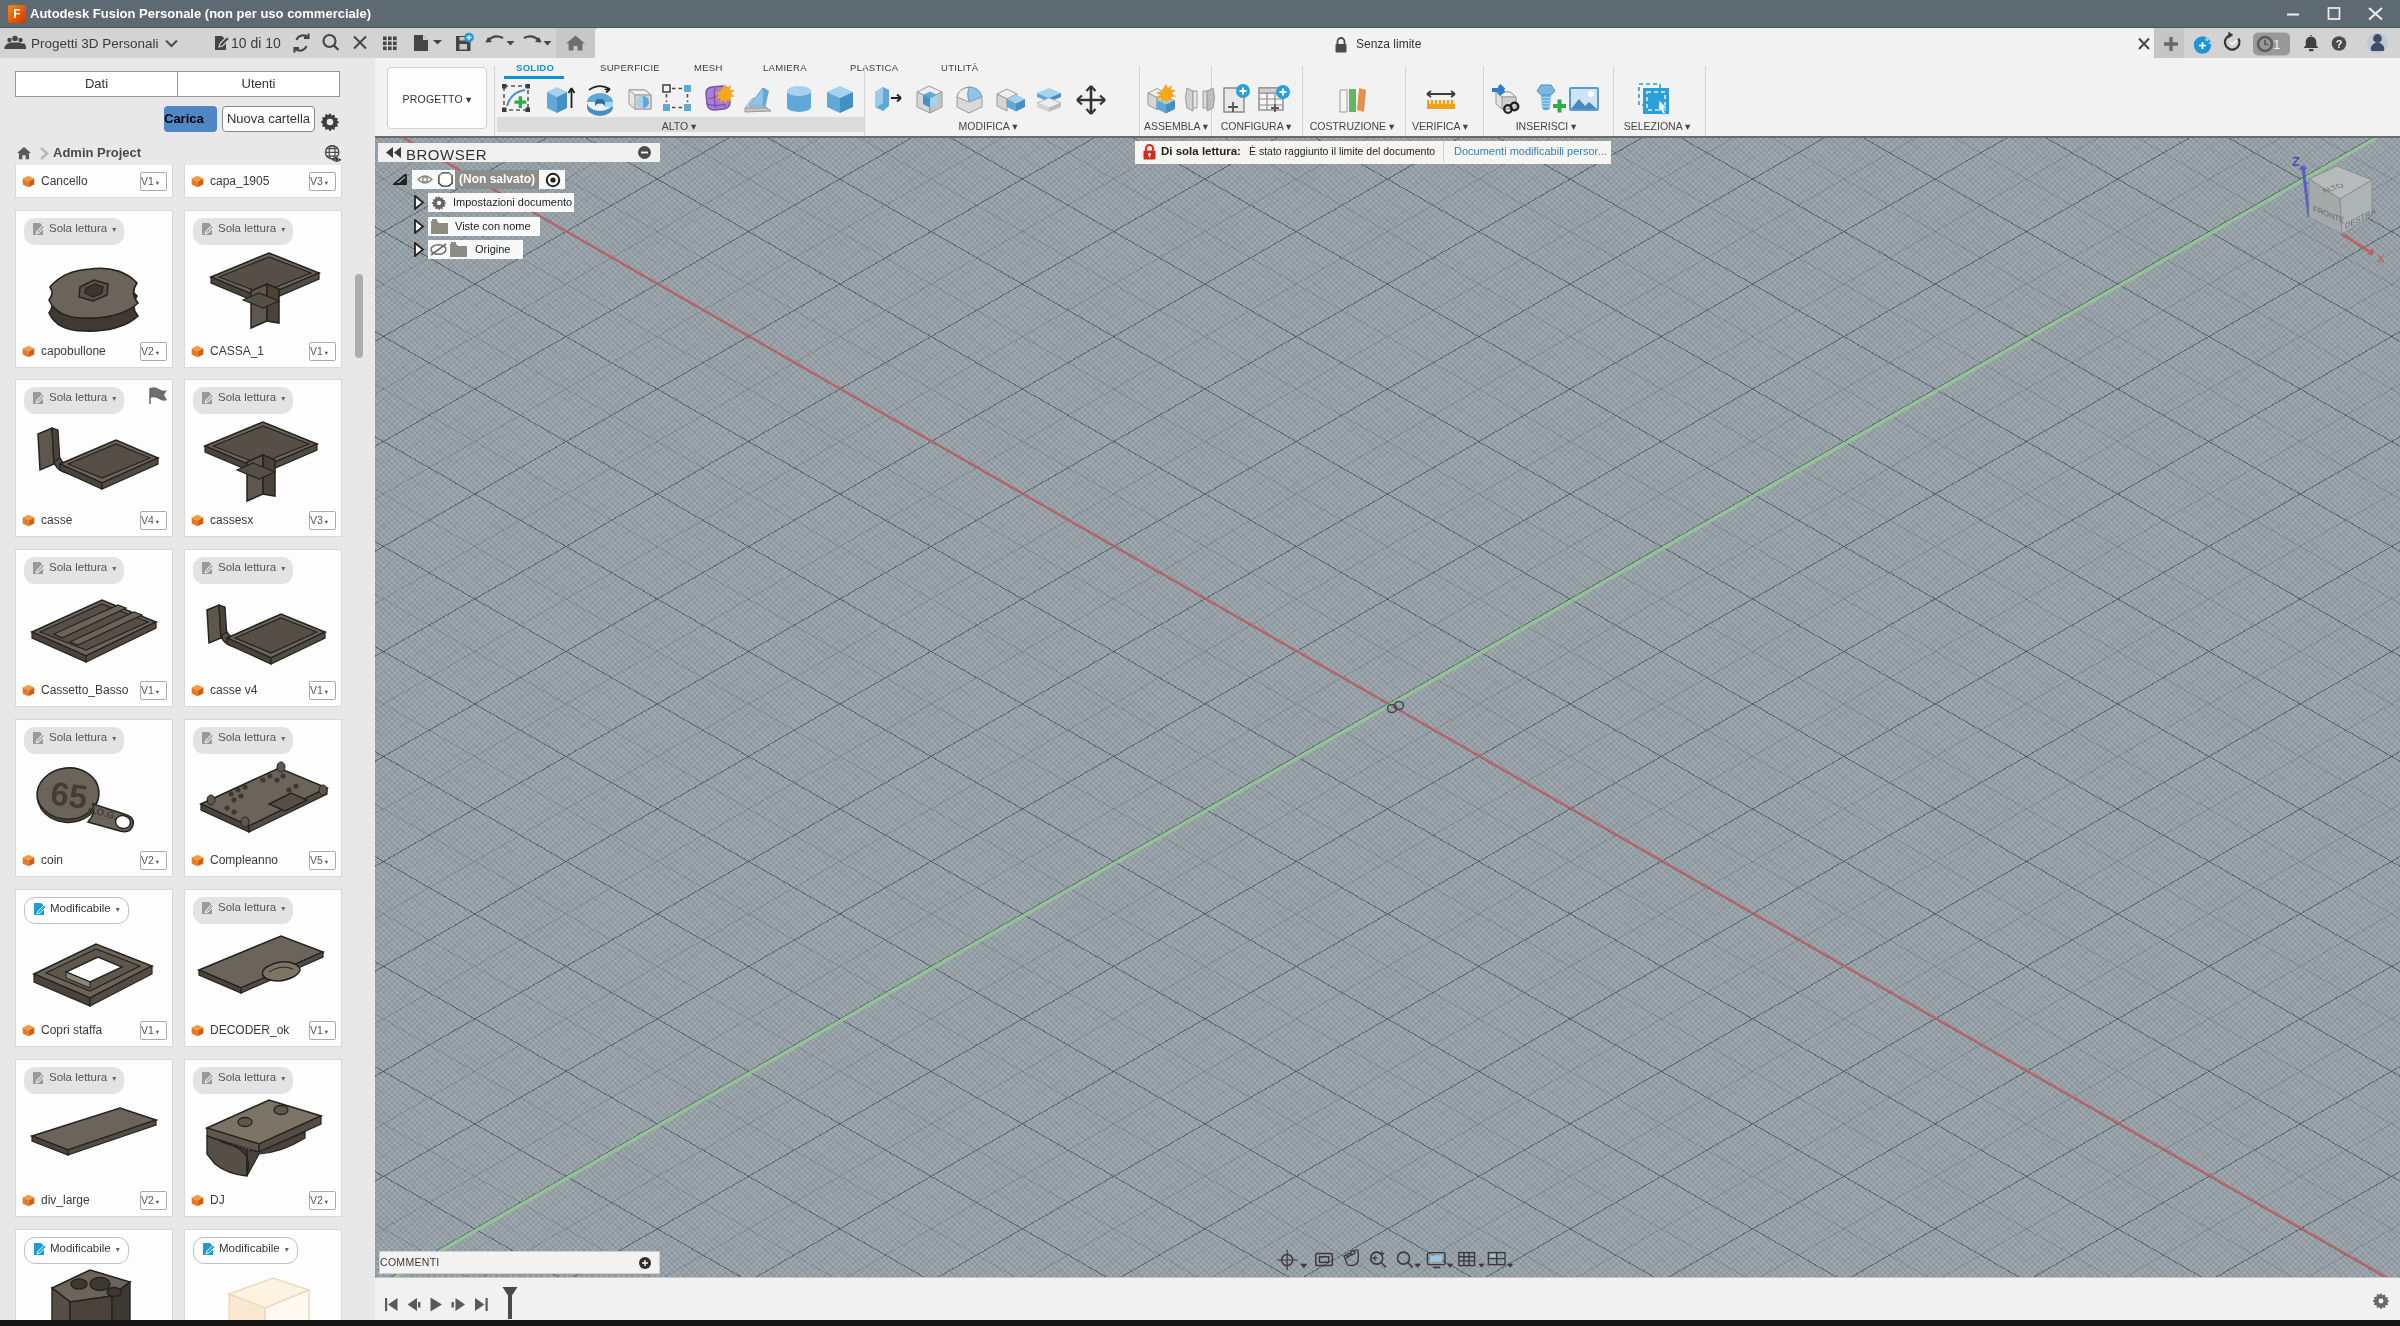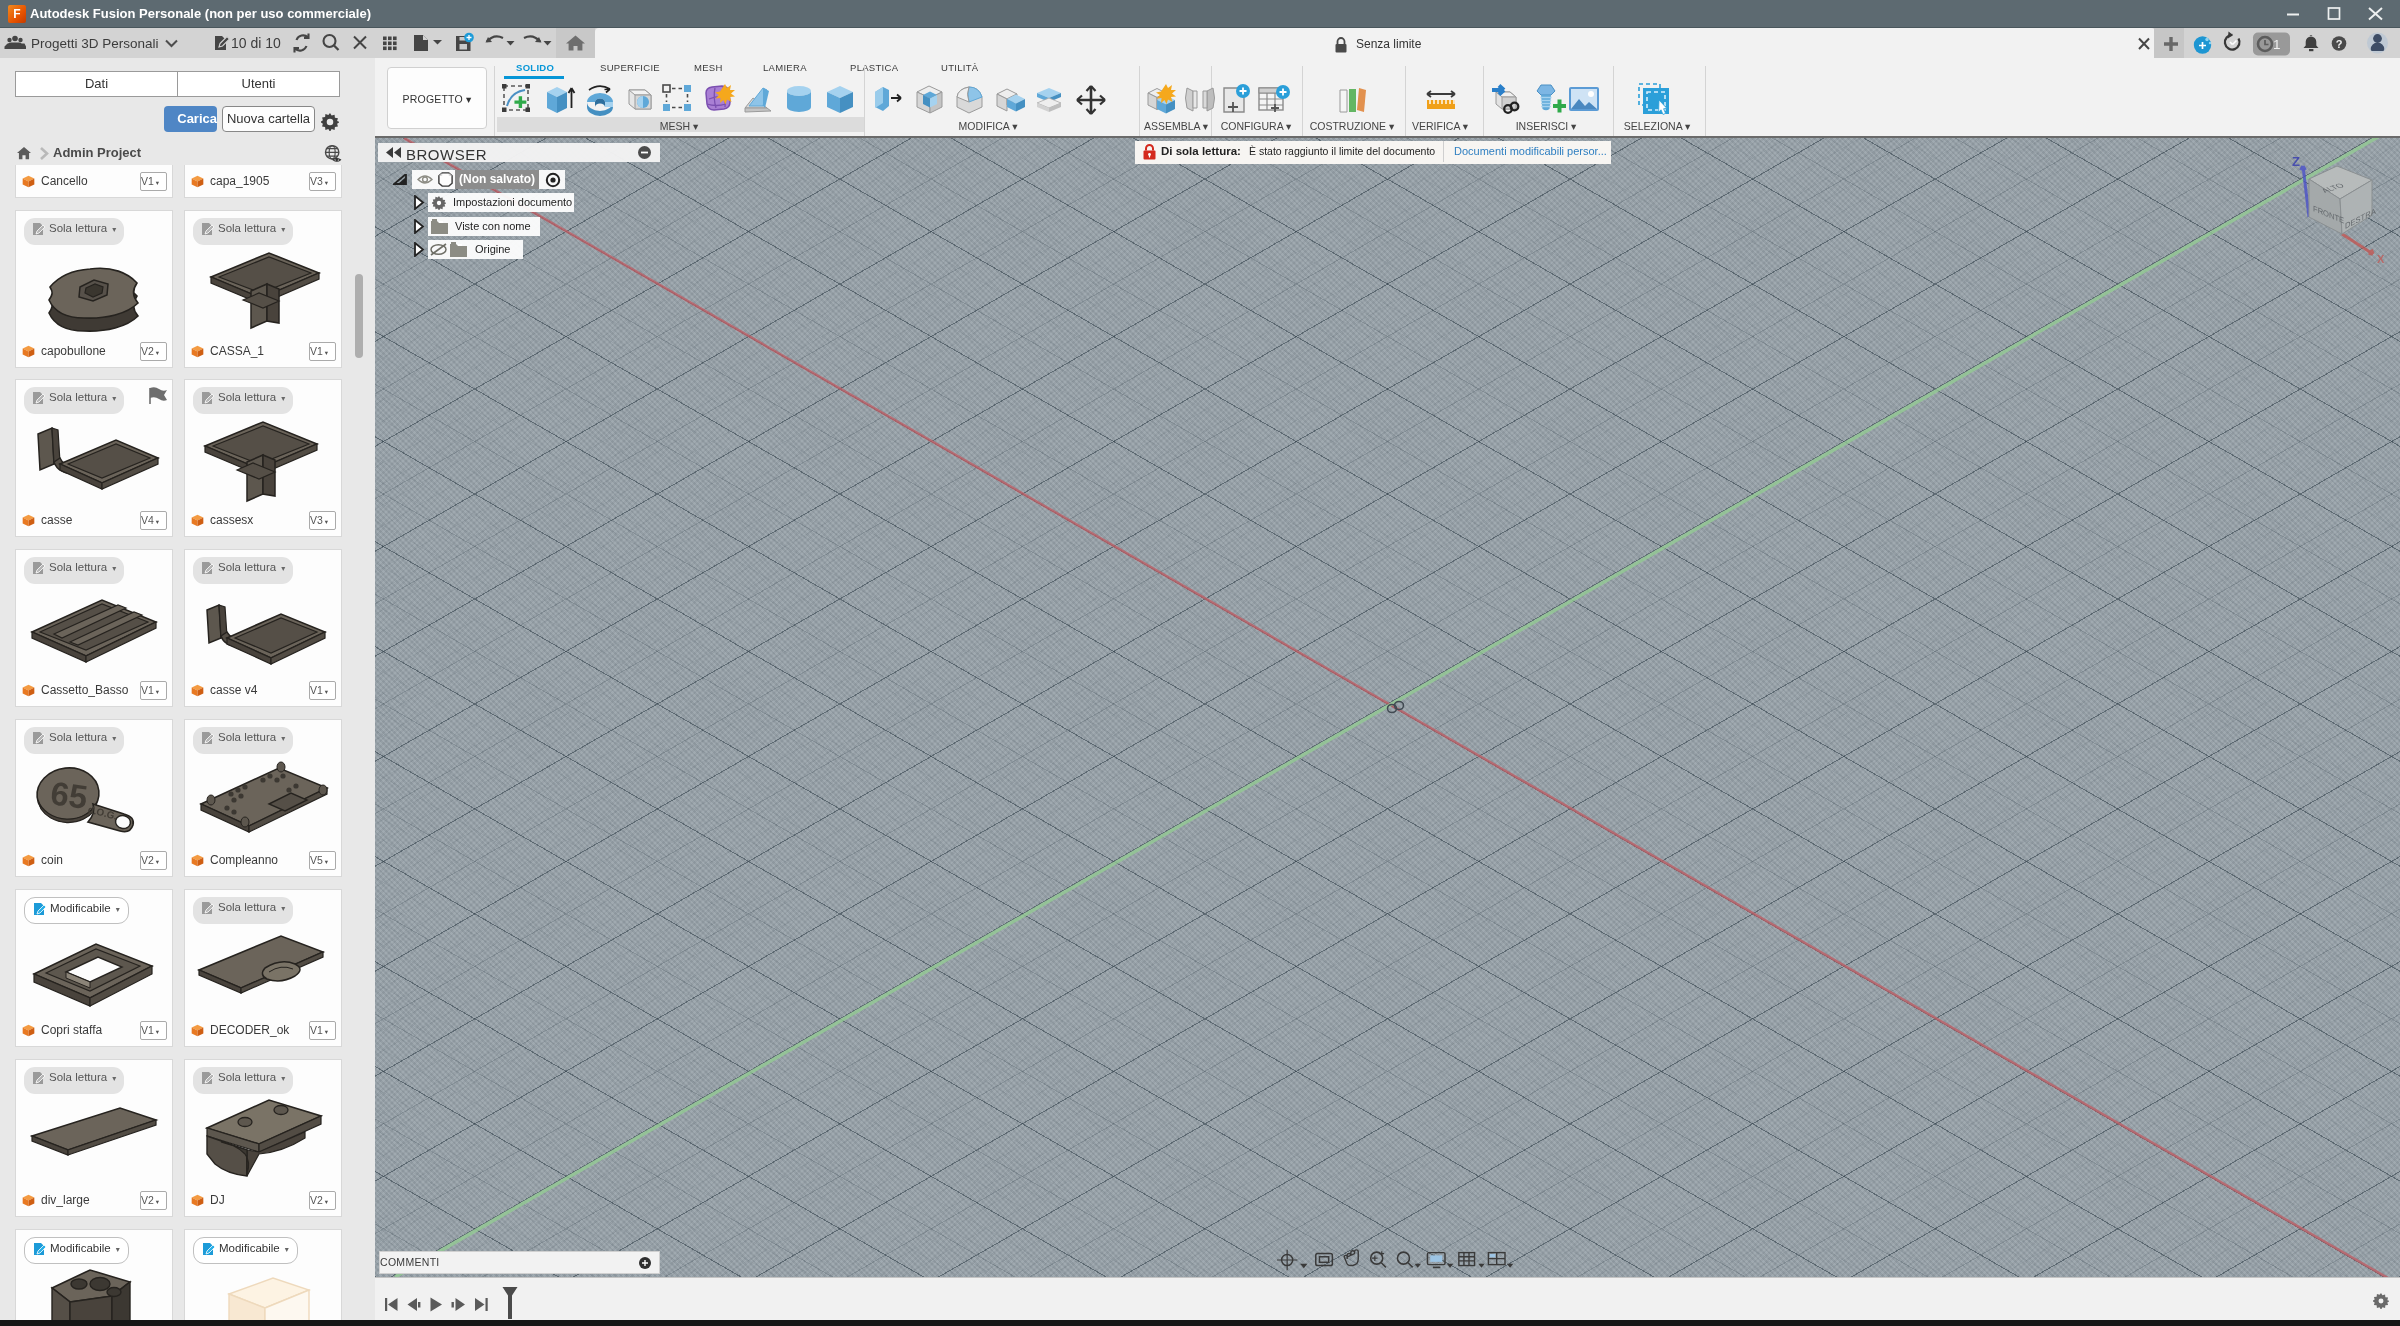--- a/index.html
+++ b/index.html
@@ -16,21 +16,21 @@
 #progetto{left:387px;top:67px;width:100px;height:62px;background:#fdfdfd;border:1px solid #d0d0d0;border-radius:4px;text-align:center;line-height:62px;font-size:10.5px;color:#333;letter-spacing:.2px}
 .rtab{top:62px;font-size:9.5px;color:#3a3a3a;letter-spacing:.3px}
 #solido{color:#0696d7;font-weight:bold}
 #solidoline{left:504px;top:76px;width:60px;height:3px;background:#0696d7}
 #creastrip{left:497px;top:117px;width:367px;height:15px;background:#dcdcdc}
 .glabel{top:120px;font-size:10.5px;color:#444;text-align:center;white-space:nowrap}
 .gdiv{top:66px;width:1px;height:70px;background:#d4d4d4}
 
 #leftpanel{left:0;top:58px;width:375px;height:1262px;background:#e8e8e8}
 .ptab{top:13px;width:163px;height:26px;background:#fff;border:1px solid #9a9a9a;font-size:13px;color:#333;text-align:center;line-height:24px}
-#btncarica{left:164px;top:48px;width:53px;height:26px;background:#4f86c5;border-radius:4px;color:#ffffff;font-weight:bold;font-size:13px;text-align:right;line-height:26px}
+#btncarica{left:164px;top:48px;width:53px;height:26px;background:#4f86c5;border-radius:4px;color:#000000;font-weight:bold;font-size:13px;text-align:left;line-height:26px}
 #btnnuova{left:222px;top:48px;width:93px;height:26px;background:#fdfdfd;border:1px solid #888;border-radius:4px;color:#333;font-size:13px;text-align:center;line-height:24px}
 #breadcrumb{left:0;top:86px;width:375px;height:22px}
 #cardsarea{left:0;top:107px;width:352px;height:1211px;overflow:hidden}
 .card{position:absolute;width:158px;height:158px;background:#fdfdfd;border:1px solid #d8d8d8}
 .pill{position:absolute;left:8px;top:7px;height:27px;border-radius:11px;background:#e3e3e3;font-size:11.5px;color:#555;line-height:21px;padding:0 8px 0 25px;white-space:nowrap}
 .pill.mod{background:#fff;border:1px solid #c0c0c0;color:#333}
 .pill:after{content:"▾";font-size:8px;margin-left:5px;color:#666}
 .cname{position:absolute;left:25px;bottom:9px;font-size:12px;color:#3a3a3a;white-space:nowrap}
 .vbox{position:absolute;right:5px;bottom:6px;width:27px;height:19px;border:1px solid #aaa;border-radius:2px;background:#fff;font-size:10.5px;color:#555;line-height:17px}
 .vbox:after{content:"▾";font-size:6.5px;margin-left:2px;color:#555}
@@ -151,21 +151,21 @@
 <div class="abs" id="ribbon"></div>
 <div class="abs" id="progetto">PROGETTO ▾</div>
 <span class="abs rtab" id="solido" style="left:516px">SOLIDO</span>
 <div class="abs" id="solidoline"></div>
 <span class="abs rtab" style="left:600px">SUPERFICIE</span>
 <span class="abs rtab" style="left:694px">MESH</span>
 <span class="abs rtab" style="left:763px">LAMIERA</span>
 <span class="abs rtab" style="left:850px">PLASTICA</span>
 <span class="abs rtab" style="left:941px">UTILITÀ</span>
 <div class="abs" id="creastrip"></div>
-<span class="abs glabel" style="left:639px;width:80px">MESH ▾</span>
+<span class="abs glabel" style="left:639px;width:80px">ALTO ▾</span>
 <span class="abs glabel" style="left:938px;width:100px">MODIFICA ▾</span>
 <span class="abs glabel" style="left:1126px;width:100px">ASSEMBLA ▾</span>
 <span class="abs glabel" style="left:1206px;width:100px">CONFIGURA ▾</span>
 <span class="abs glabel" style="left:1292px;width:120px">COSTRUZIONE ▾</span>
 <span class="abs glabel" style="left:1395px;width:90px">VERIFICA ▾</span>
 <span class="abs glabel" style="left:1496px;width:100px">INSERISCI ▾</span>
 <span class="abs glabel" style="left:1607px;width:100px">SELEZIONA ▾</span>
 <div class="abs gdiv" style="left:494px"></div>
 <div class="abs gdiv" style="left:864px"></div>
 <div class="abs gdiv" style="left:1139px"></div>

